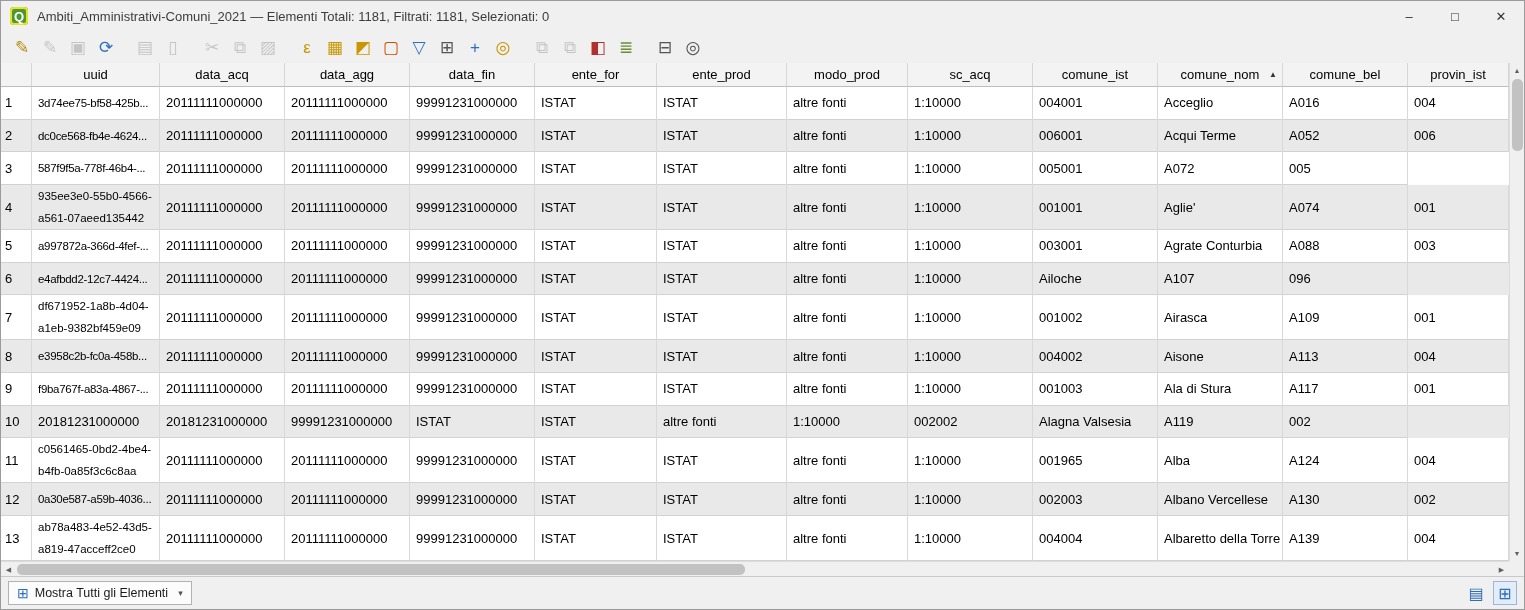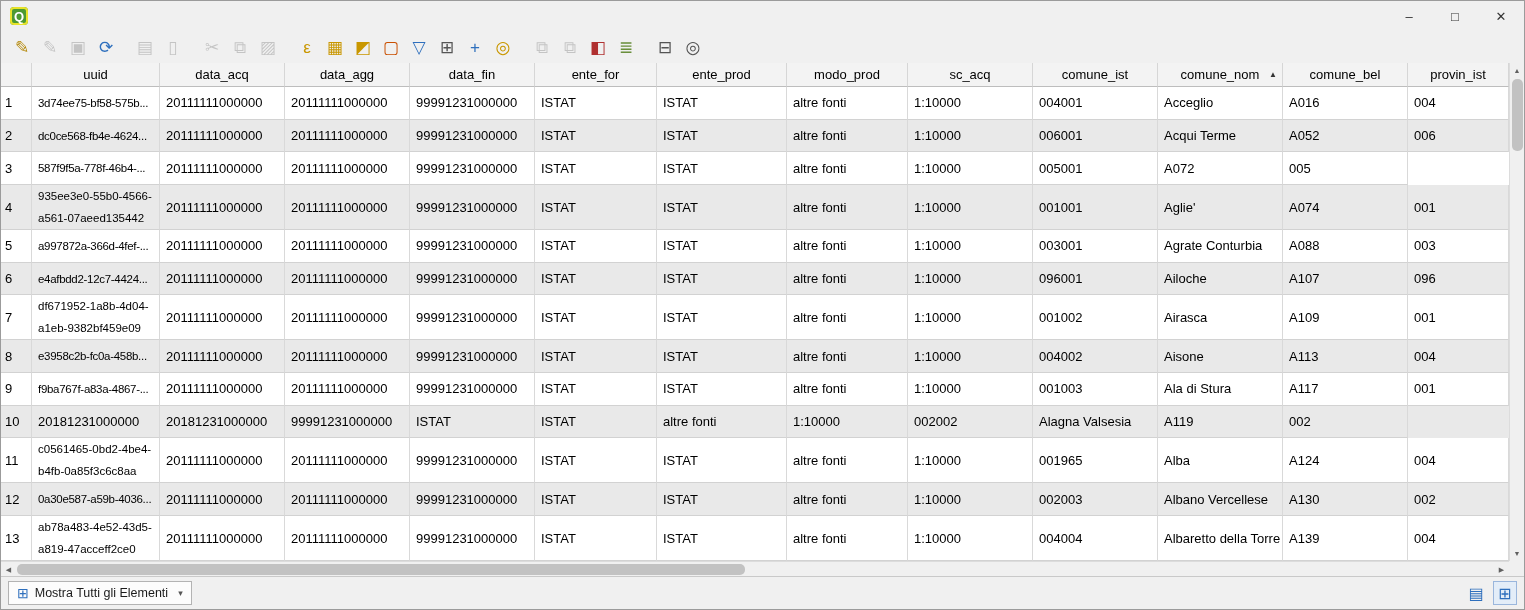--- a/index.html
+++ b/index.html
@@ -106,20 +106,21 @@
   }
   .vt-btn.active { border:1px solid #9ab6dc; background:#e3edf8; }
 </style>
 </head>
 <body>
 
 <div class="window">
 
   <div class="titlebar">
     <div class="qgis-logo">Q</div>
+    <span class="title-text">Ambiti_Amministrativi-Comuni_2021 — Elementi Totali: 1181, Filtrati: 1181, Selezionati: 0</span>
     <div class="win-controls">
       <button class="win-btn">–</button>
       <button class="win-btn">□</button>
       <button class="win-btn">✕</button>
     </div>
   </div>
 
   <div class="toolbar" id="toolbar-buttons">
       <div class="tb-btn">
         <span class="tb-glyph" style="color: rgb(181, 137, 10);">✎</span>
@@ -234,21 +235,21 @@
         <span>comune_bel</span>
       </div>
       <div class="hcell">
         <span>provin_ist</span>
       </div>
     </div>
 
   <div class="rows" id="rows">
       <div class="trow grid-cols odd">
         <div class="cell rownum">1</div>
-        <div class="cell col-uuid">3d74ee75-bf58-575b...</div>
+        <div class="cell col-uuid">3d74ee75-bf58-425b...</div>
         <div class="cell col-data_acq">20111111000000</div>
         <div class="cell col-data_agg">20111111000000</div>
         <div class="cell col-data_fin">99991231000000</div>
         <div class="cell col-ente_for">ISTAT</div>
         <div class="cell col-ente_prod">ISTAT</div>
         <div class="cell col-modo_prod">altre fonti</div>
         <div class="cell col-sc_acq">1:10000</div>
         <div class="cell col-comune_ist">004001</div>
         <div class="cell col-comune_nom">Acceglio</div>
         <div class="cell col-comune_bel">A016</div>
@@ -316,21 +317,20 @@
       <div class="trow grid-cols even">
         <div class="cell rownum">6</div>
         <div class="cell col-uuid">e4afbdd2-12c7-4424...</div>
         <div class="cell col-data_acq">20111111000000</div>
         <div class="cell col-data_agg">20111111000000</div>
         <div class="cell col-data_fin">99991231000000</div>
         <div class="cell col-ente_for">ISTAT</div>
         <div class="cell col-ente_prod">ISTAT</div>
         <div class="cell col-modo_prod">altre fonti</div>
         <div class="cell col-sc_acq">1:10000</div>
-        <div class="cell col-comune_ist">096001</div>
         <div class="cell col-comune_nom">Ailoche</div>
         <div class="cell col-comune_bel">A107</div>
         <div class="cell col-provin_ist">096</div>
       </div>
       <div class="trow grid-cols odd">
         <div class="cell rownum">7</div>
         <div class="cell col-uuid wrap">df671952-1a8b-4d04-a1eb-9382bf459e09</div>
         <div class="cell col-data_acq">20111111000000</div>
         <div class="cell col-data_agg">20111111000000</div>
         <div class="cell col-data_fin">99991231000000</div>

